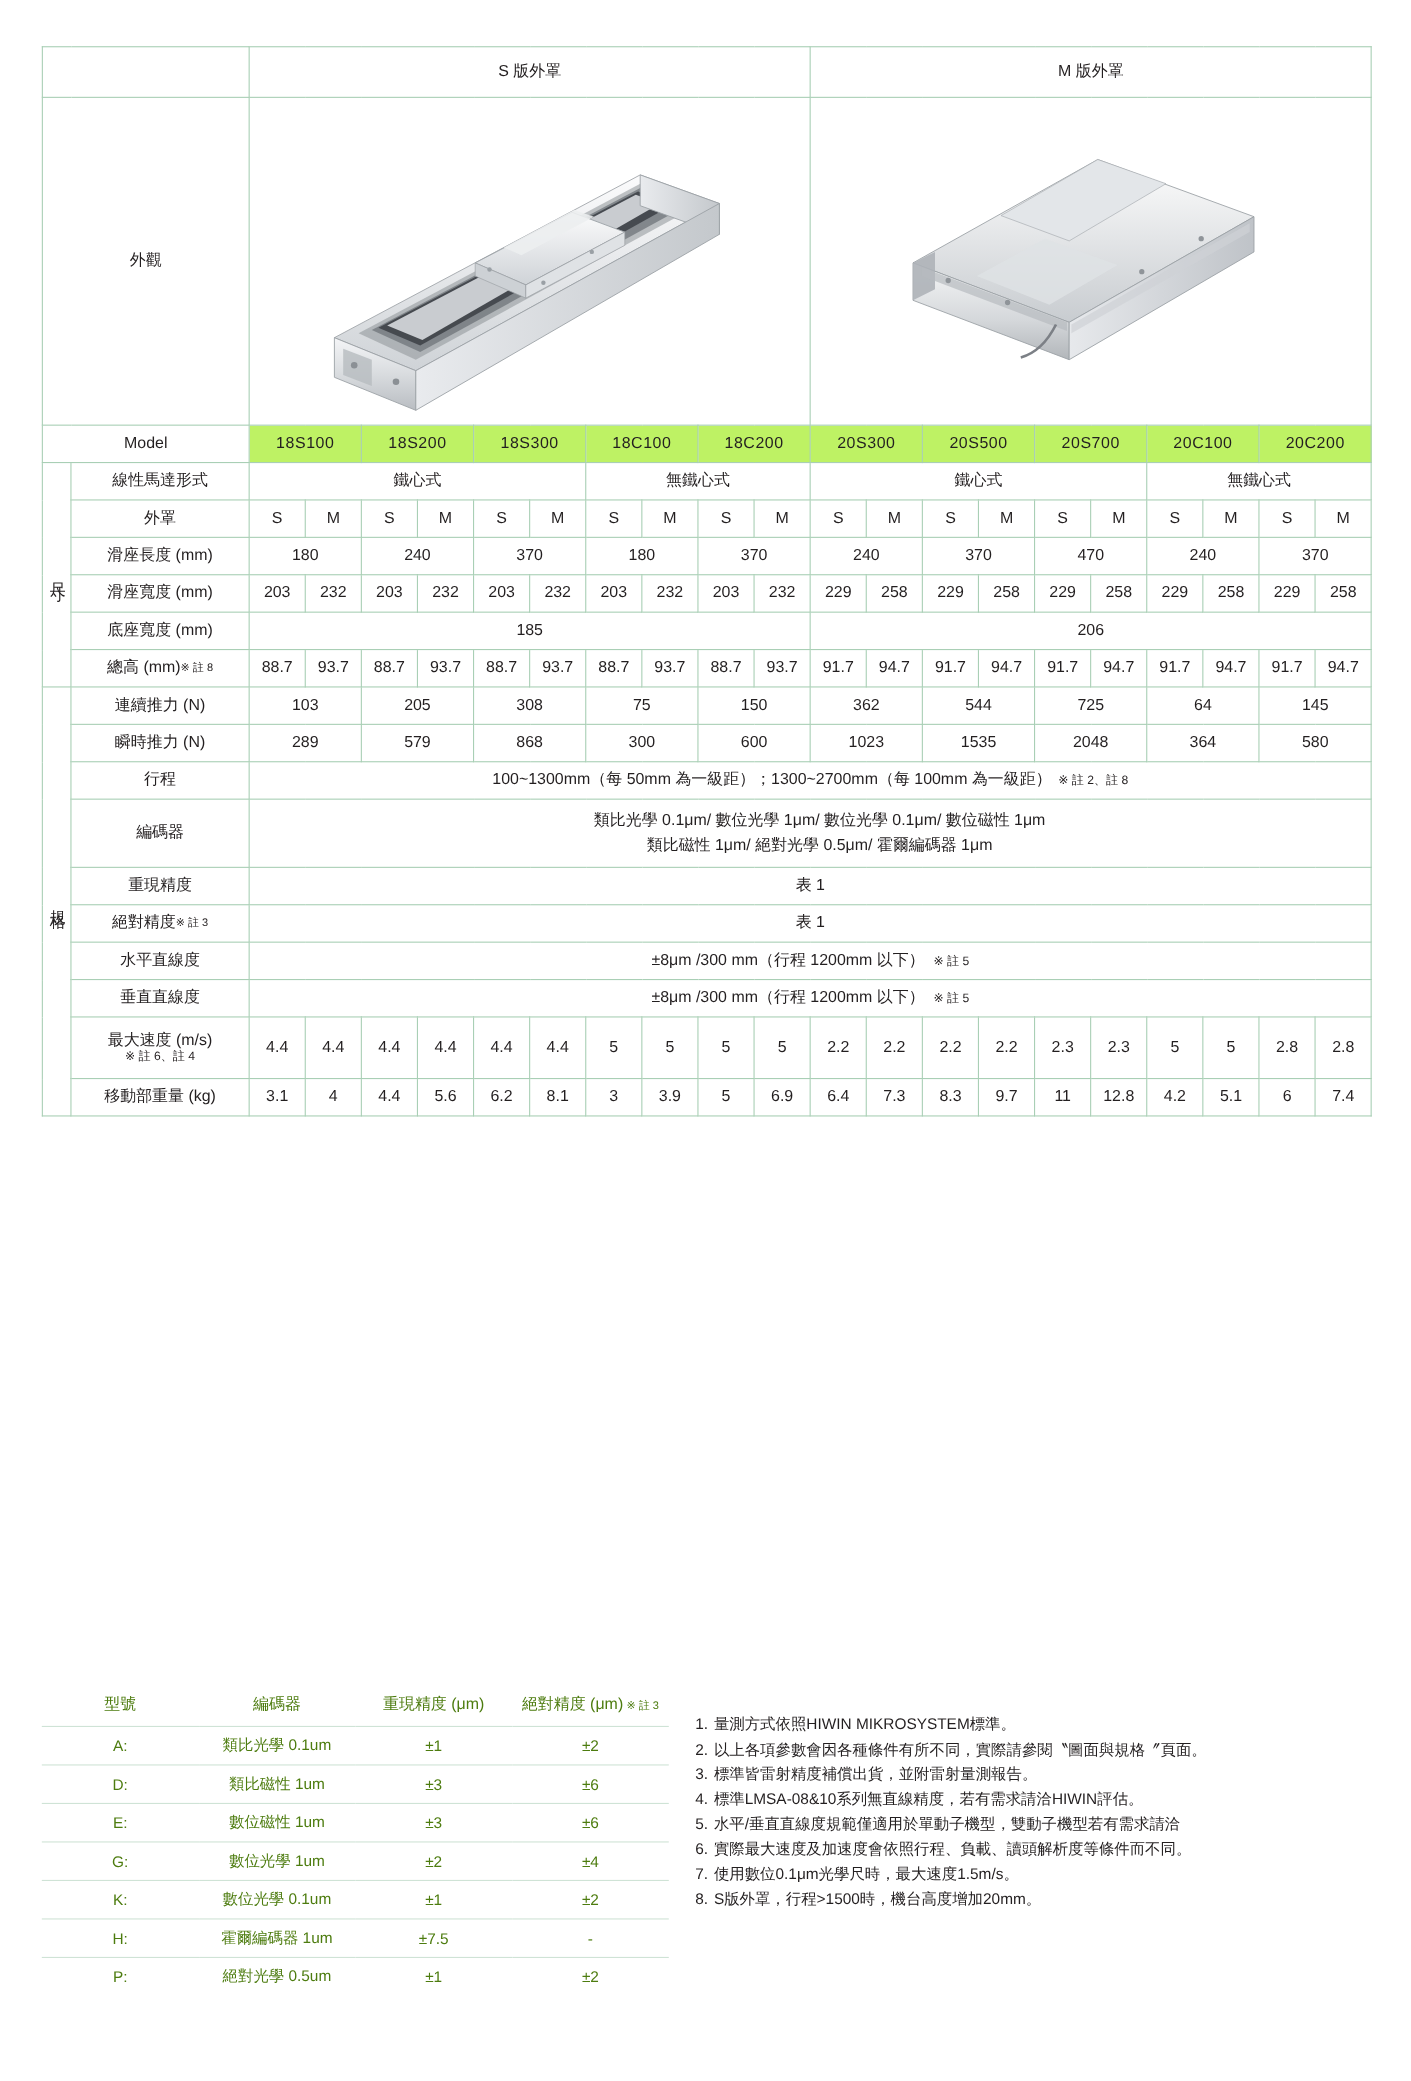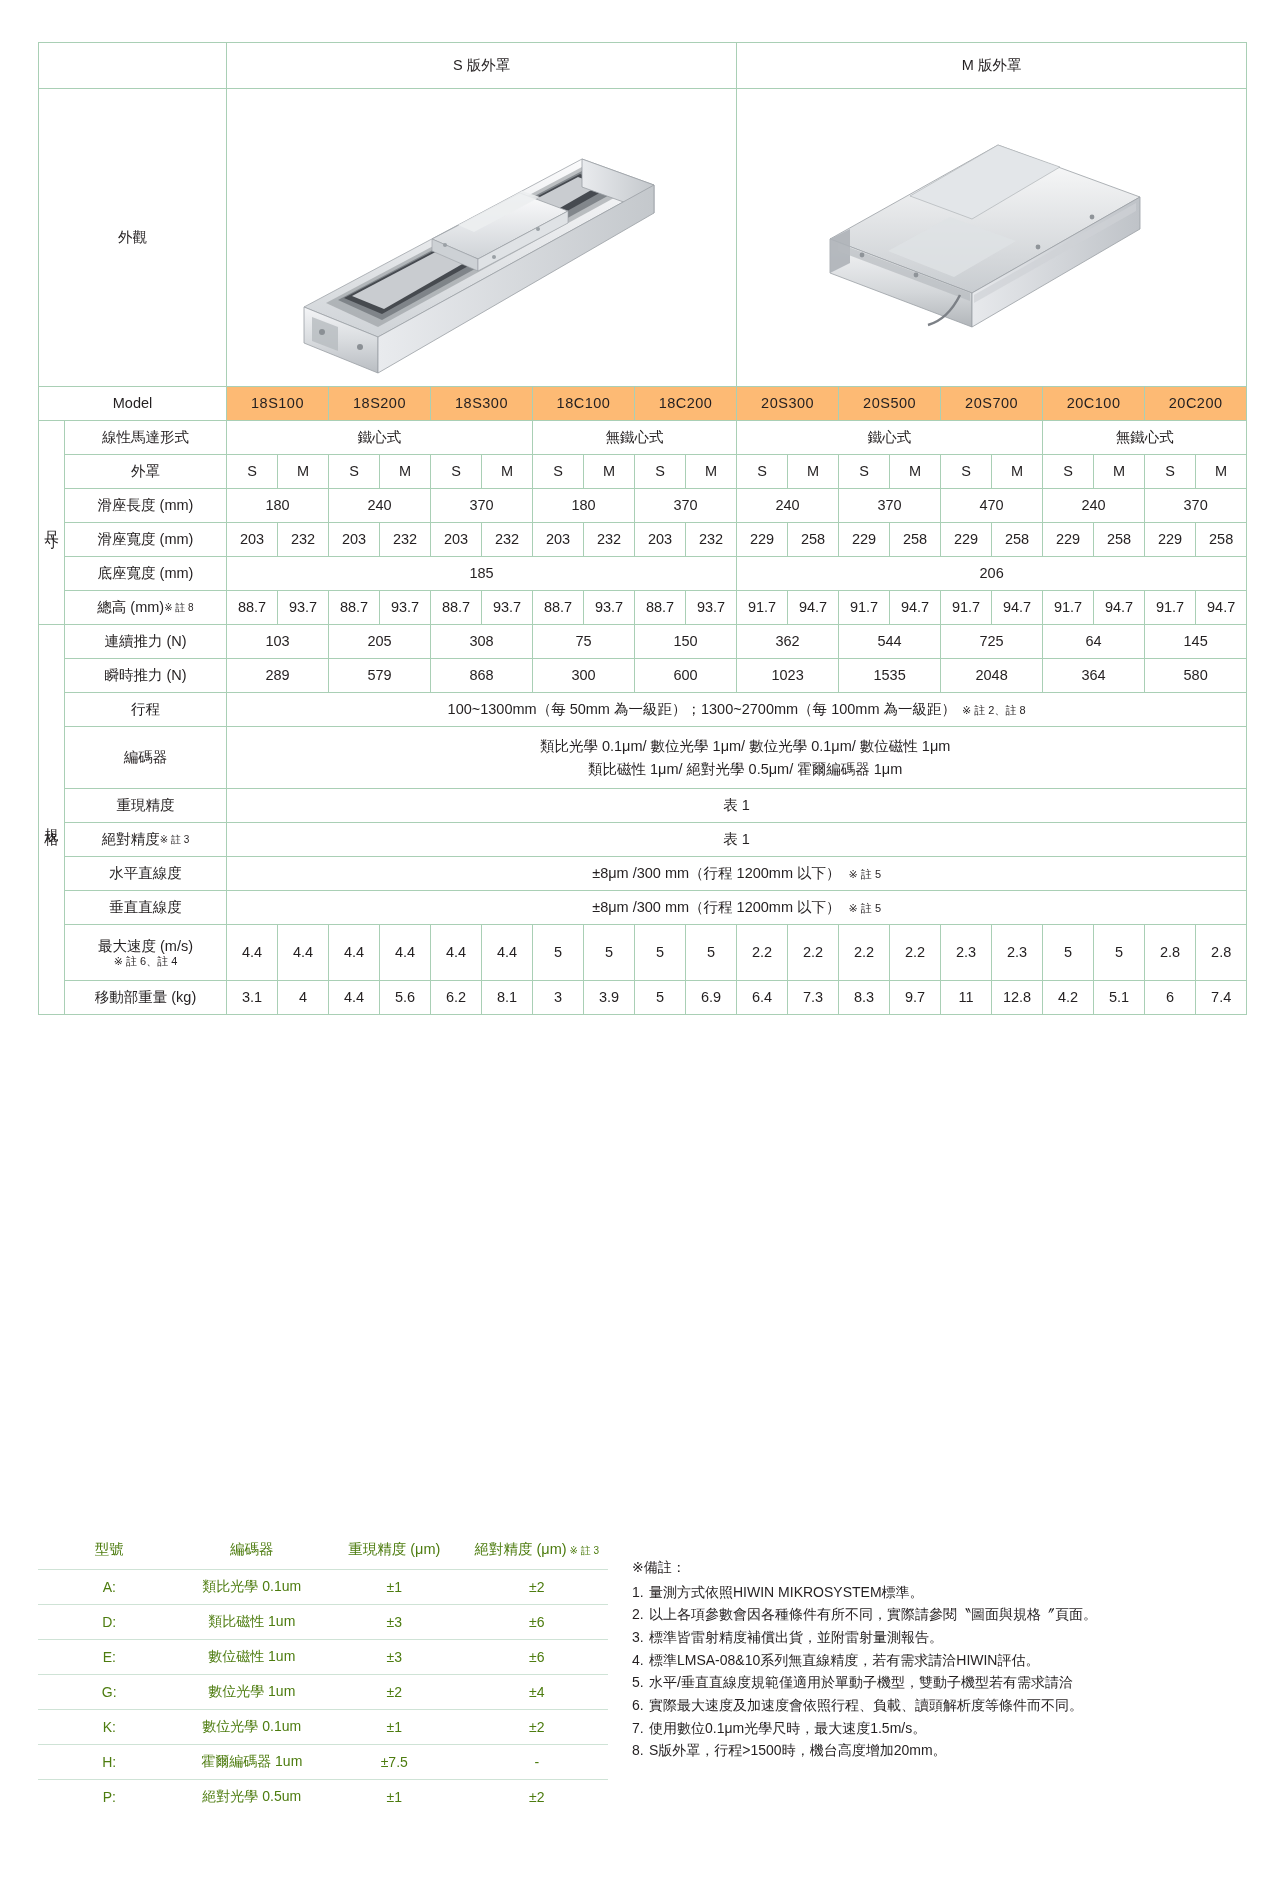--- a/index.html
+++ b/index.html
@@ -38,21 +38,21 @@
     background:#ebf5ee;
     font-size:15.5px;
     letter-spacing:2px;
     width:26px;
   }
   .sidecat span { writing-mode:vertical-rl; text-orientation:upright; letter-spacing:4px; display:inline-block;}
   .top-cover-hdr { height:46px; font-size:16px; background:#e9f4ec; }
   .img-row td { height:298px; background:#ffffff; }
   .appearance-lbl { background:#ebf5ee; font-size:16px; }
   .model-row td { height:34px; font-size:14.5px; }
-  .model-row .modelname { background:#fdba74; font-size:14.5px; letter-spacing:0.5px; }
+  .model-row .modelname { background:#bef264; font-size:14.5px; letter-spacing:0.5px; }
   .model-hdr { background:#ebf5ee; font-size:15px; }
   .r { height:34px;padding-left:14px; }
   .small { font-size:11px; }
   .tiny { font-size:10px; }
   .note-sup { font-size:10px; vertical-align:1px; }
   td.narrow { font-size:13.5px; }
   .c-label { font-size:15px; }
 
   
   .rail-img { position:relative; width:100%; height:100%; }
@@ -516,21 +516,20 @@
           <td class="code">P:</td>
           <td class="ename">絕對光學 0.5um</td>
           <td>±1</td>
           <td>±2</td>
         </tr>
       </tbody>
     </table>
   </div>
 
   <div class="remarks">
-    <div class="rtitle">※備註：</div>
     <ol>
       <li><span class="num">1.</span><span>量測方式依照HIWIN MIKROSYSTEM標準。</span></li>
       <li><span class="num">2.</span><span>以上各項參數會因各種條件有所不同，實際請參閱〝圖面與規格〞頁面。</span></li>
       <li><span class="num">3.</span><span>標準皆雷射精度補償出貨，並附雷射量測報告。</span></li>
       <li><span class="num">4.</span><span>標準LMSA-08&amp;10系列無直線精度，若有需求請洽HIWIN評估。</span></li>
       <li><span class="num">5.</span><span>水平/垂直直線度規範僅適用於單動子機型，雙動子機型若有需求請洽</span></li>
       <li><span class="num">6.</span><span>實際最大速度及加速度會依照行程、負載、讀頭解析度等條件而不同。</span></li>
       <li><span class="num">7.</span><span>使用數位0.1μm光學尺時，最大速度1.5m/s。</span></li>
       <li><span class="num">8.</span><span>S版外罩，行程&gt;1500時，機台高度增加20mm。</span></li>
     </ol>

